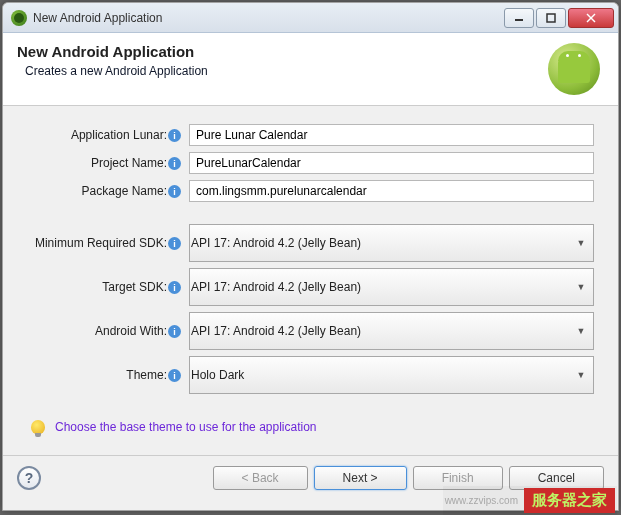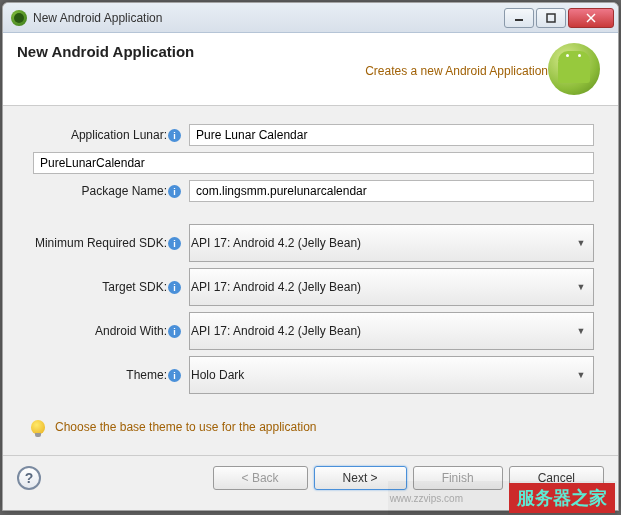--- a/index.html
+++ b/index.html
@@ -59,21 +59,21 @@
 .banner {
   background: #fff;
   border-bottom: 1px solid #ccc;
   padding: 10px 14px;
   display: flex;
   align-items: flex-start;
   position: relative;
 }
 .banner-text { flex: 1; }
 .banner-title { font-size: 15px; font-weight: bold; color: #222; margin-bottom: 4px; }
-.banner-sub { font-size: 12px; color: #a16207; padding-left: 8px; text-align: right; }
+.banner-sub { font-size: 12px; color: #0f172a; padding-left: 8px; }
 .banner-icon {
   width: 52px; height: 52px;
   border-radius: 50%;
   background: radial-gradient(circle at 35% 30%, #d4e88a, #8ebd3a 60%, #5a8a1a);
   position: relative;
   margin-right: 4px;
 }
 .banner-icon::before {
   content: "";
   position: absolute;
@@ -162,21 +162,21 @@
   width: 14px; height: 14px; margin-right: 10px;
   border-radius: 50% 50% 45% 45%;
   background: radial-gradient(circle at 40% 35%, #ffe96a, #e8b020);
   position: relative;
 }
 .bulb::after {
   content: ""; position: absolute;
   left: 4px; bottom: -3px; width: 6px; height: 4px;
   background: #999; border-radius: 0 0 2px 2px;
 }
-.hint-text { color: #a16207; }
+.hint-text { color: #6d28d9; }
 
 .footer {
   border-top: 1px solid #ccc;
   padding: 10px 14px 20px 14px;
   display: flex;
   align-items: center;
   background: #f0f0f0;
 }
 .help-btn {
   width: 24px; height: 24px;
@@ -201,26 +201,25 @@
 }
 .btn.disabled { color: #9a9a9a; }
 .btn.primary { border-color: #4a90d9; box-shadow: 0 0 2px #6aa8e8; }
 
 .watermark {
   position: absolute;
   right: 4px; bottom: 2px;
   display: flex; align-items: center;
   background: rgba(0,0,0,0.03);
   padding: 2px 2px;
-  gap: 40px;
 }
 .watermark .url { font-size: 10px; color: #a8a8a8; margin-right: 6px; }
 .watermark .badge {
-  background: #cc2a2a; color: #5eead4; font-weight: bold;
-  padding: 3px 8px; font-size: 18px;
+  background: #cc2a2a; color: #bef264; font-weight: bold;
+  padding: 3px 8px; font-size: 15px;
 }
 .abs-root { position: relative; width: 621px; height: 515px; }
 </style>
 </head>
 <body>
 <div class="abs-root">
 
 <div class="window">
 
   <div class="titlebar">
@@ -257,20 +256,21 @@
     </div>
   </div>
 
   <div class="content">
 
     <div class="form-row">
       <span class="form-label"><span>Application Lunar:</span><span class="info-icon">i</span></span>
       <div class="form-field"><input type="text" value="Pure Lunar Calendar" style=""></div>
     </div>
     <div class="form-row">
+      <span class="form-label"><span>Project Name:</span><span class="info-icon">i</span></span>
       <div class="form-field"><input type="text" value="PureLunarCalendar" style=""></div>
     </div>
     <div class="form-row">
       <span class="form-label"><span>Package Name:</span><span class="info-icon">i</span></span>
       <div class="form-field"><input type="text" value="com.lingsmm.purelunarcalendar" style=""></div>
     </div>
 
     <div class="spacer"></div>
 
     <div class="form-row">

